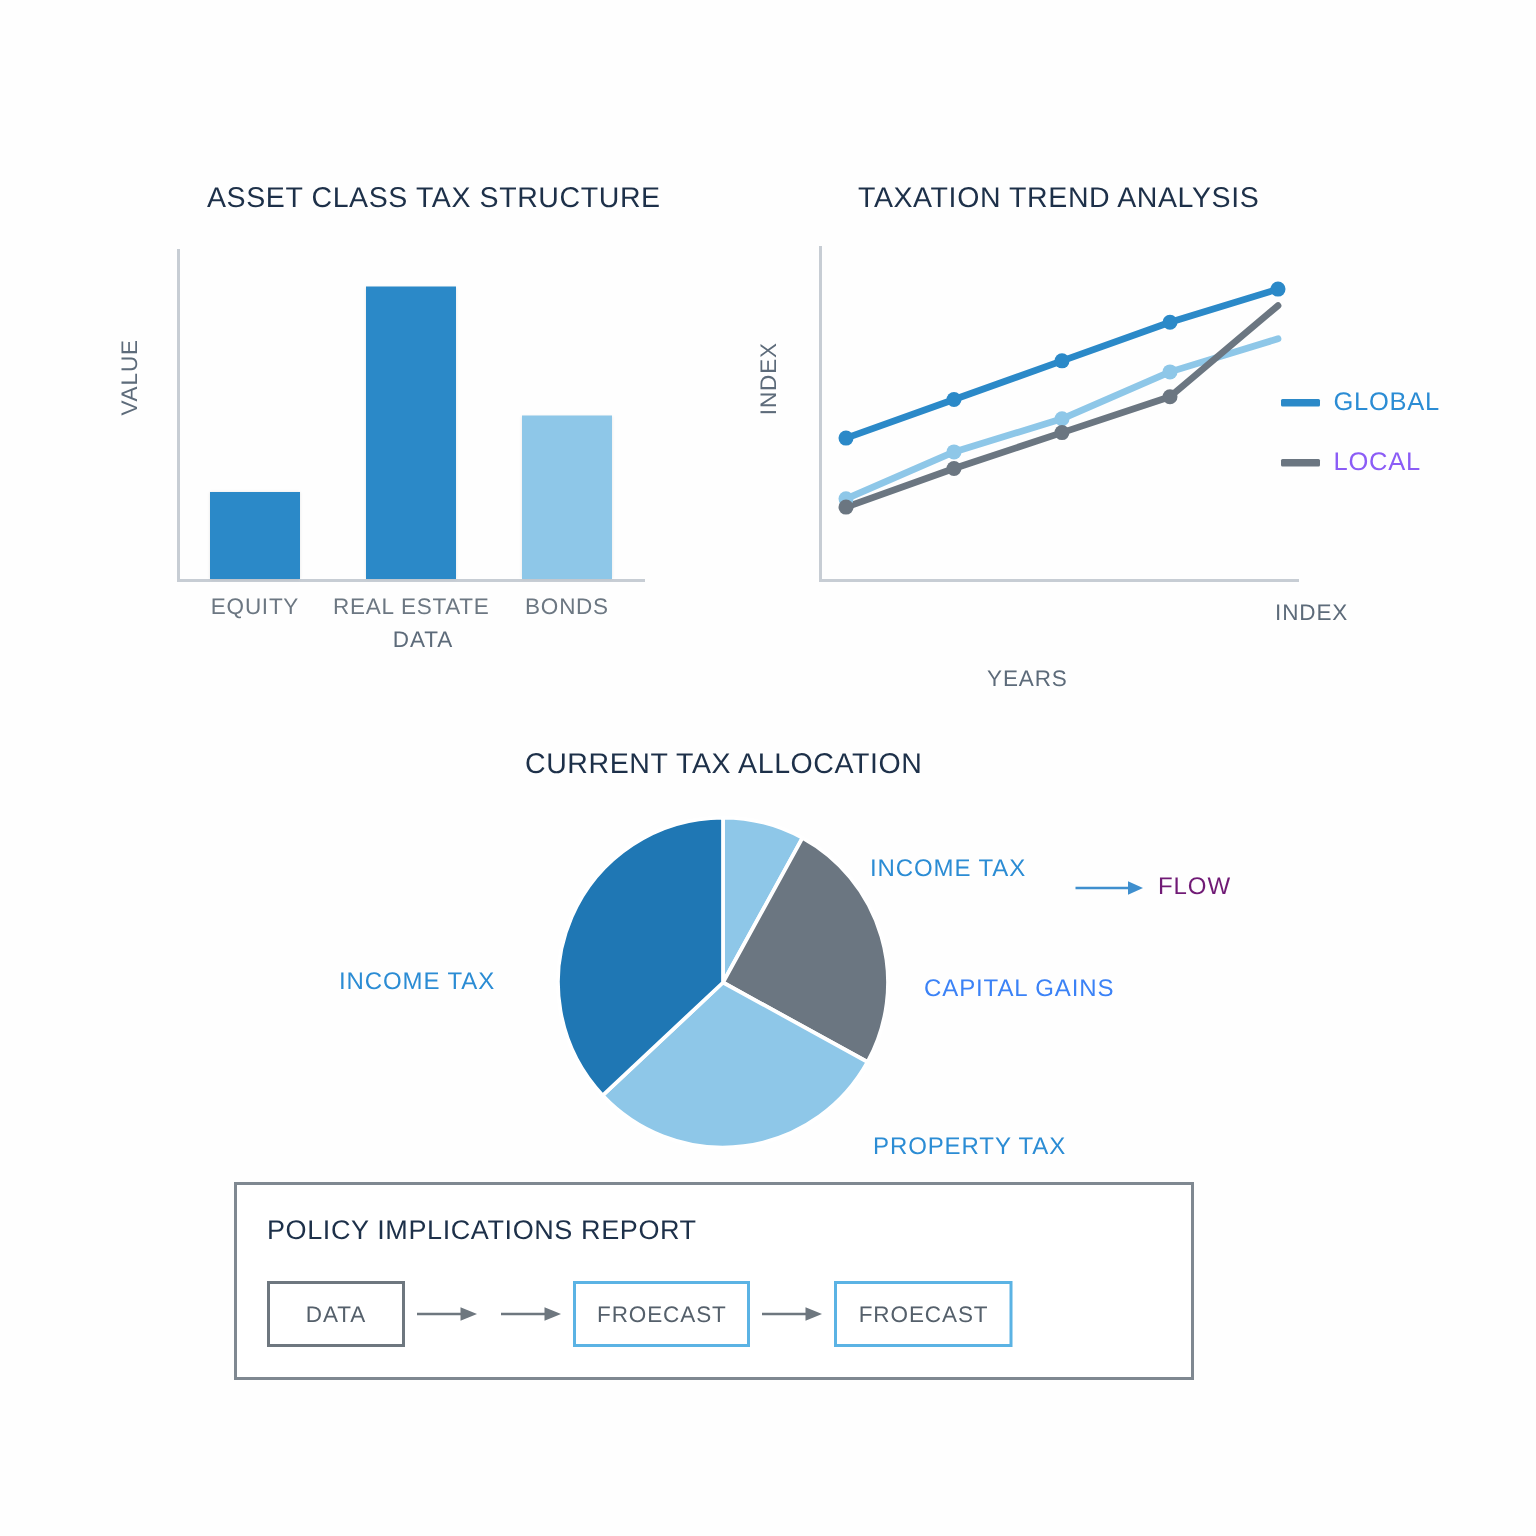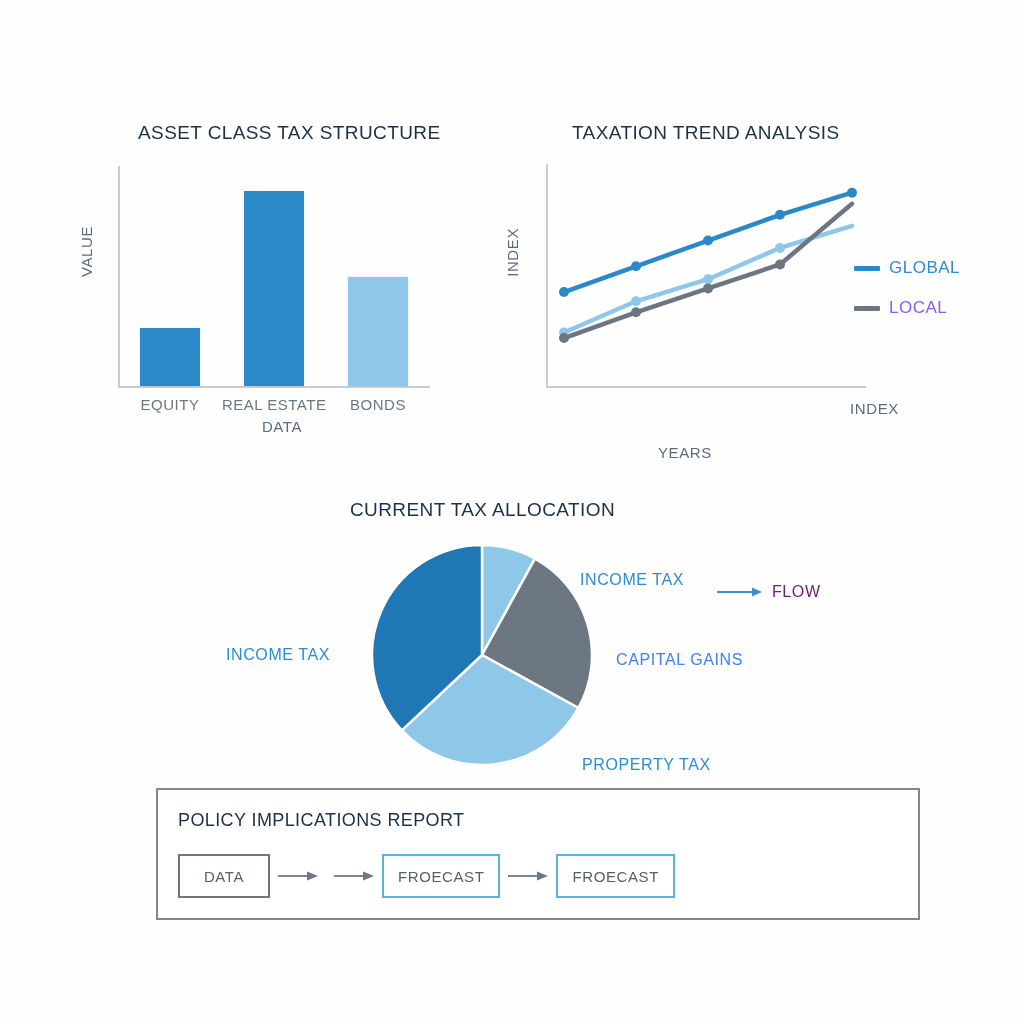--- a/index.html
+++ b/index.html
@@ -157,21 +157,21 @@
     display: flex;
     align-items: center;
     gap: 8px;
   }
   .flow-arrow-svg { display: block; }
 
   
   #report-panel {
     left: 156px;
     top: 788px;
-    width: 764px;
+    width: 640px;
     height: 132px;
     border: 2px solid #7f8891;
     box-sizing: border-box;
     background: #ffffff;
   }
   #report-title {
     position: absolute;
     left: 20px;
     top: 20px;
     font-size: 18px;

